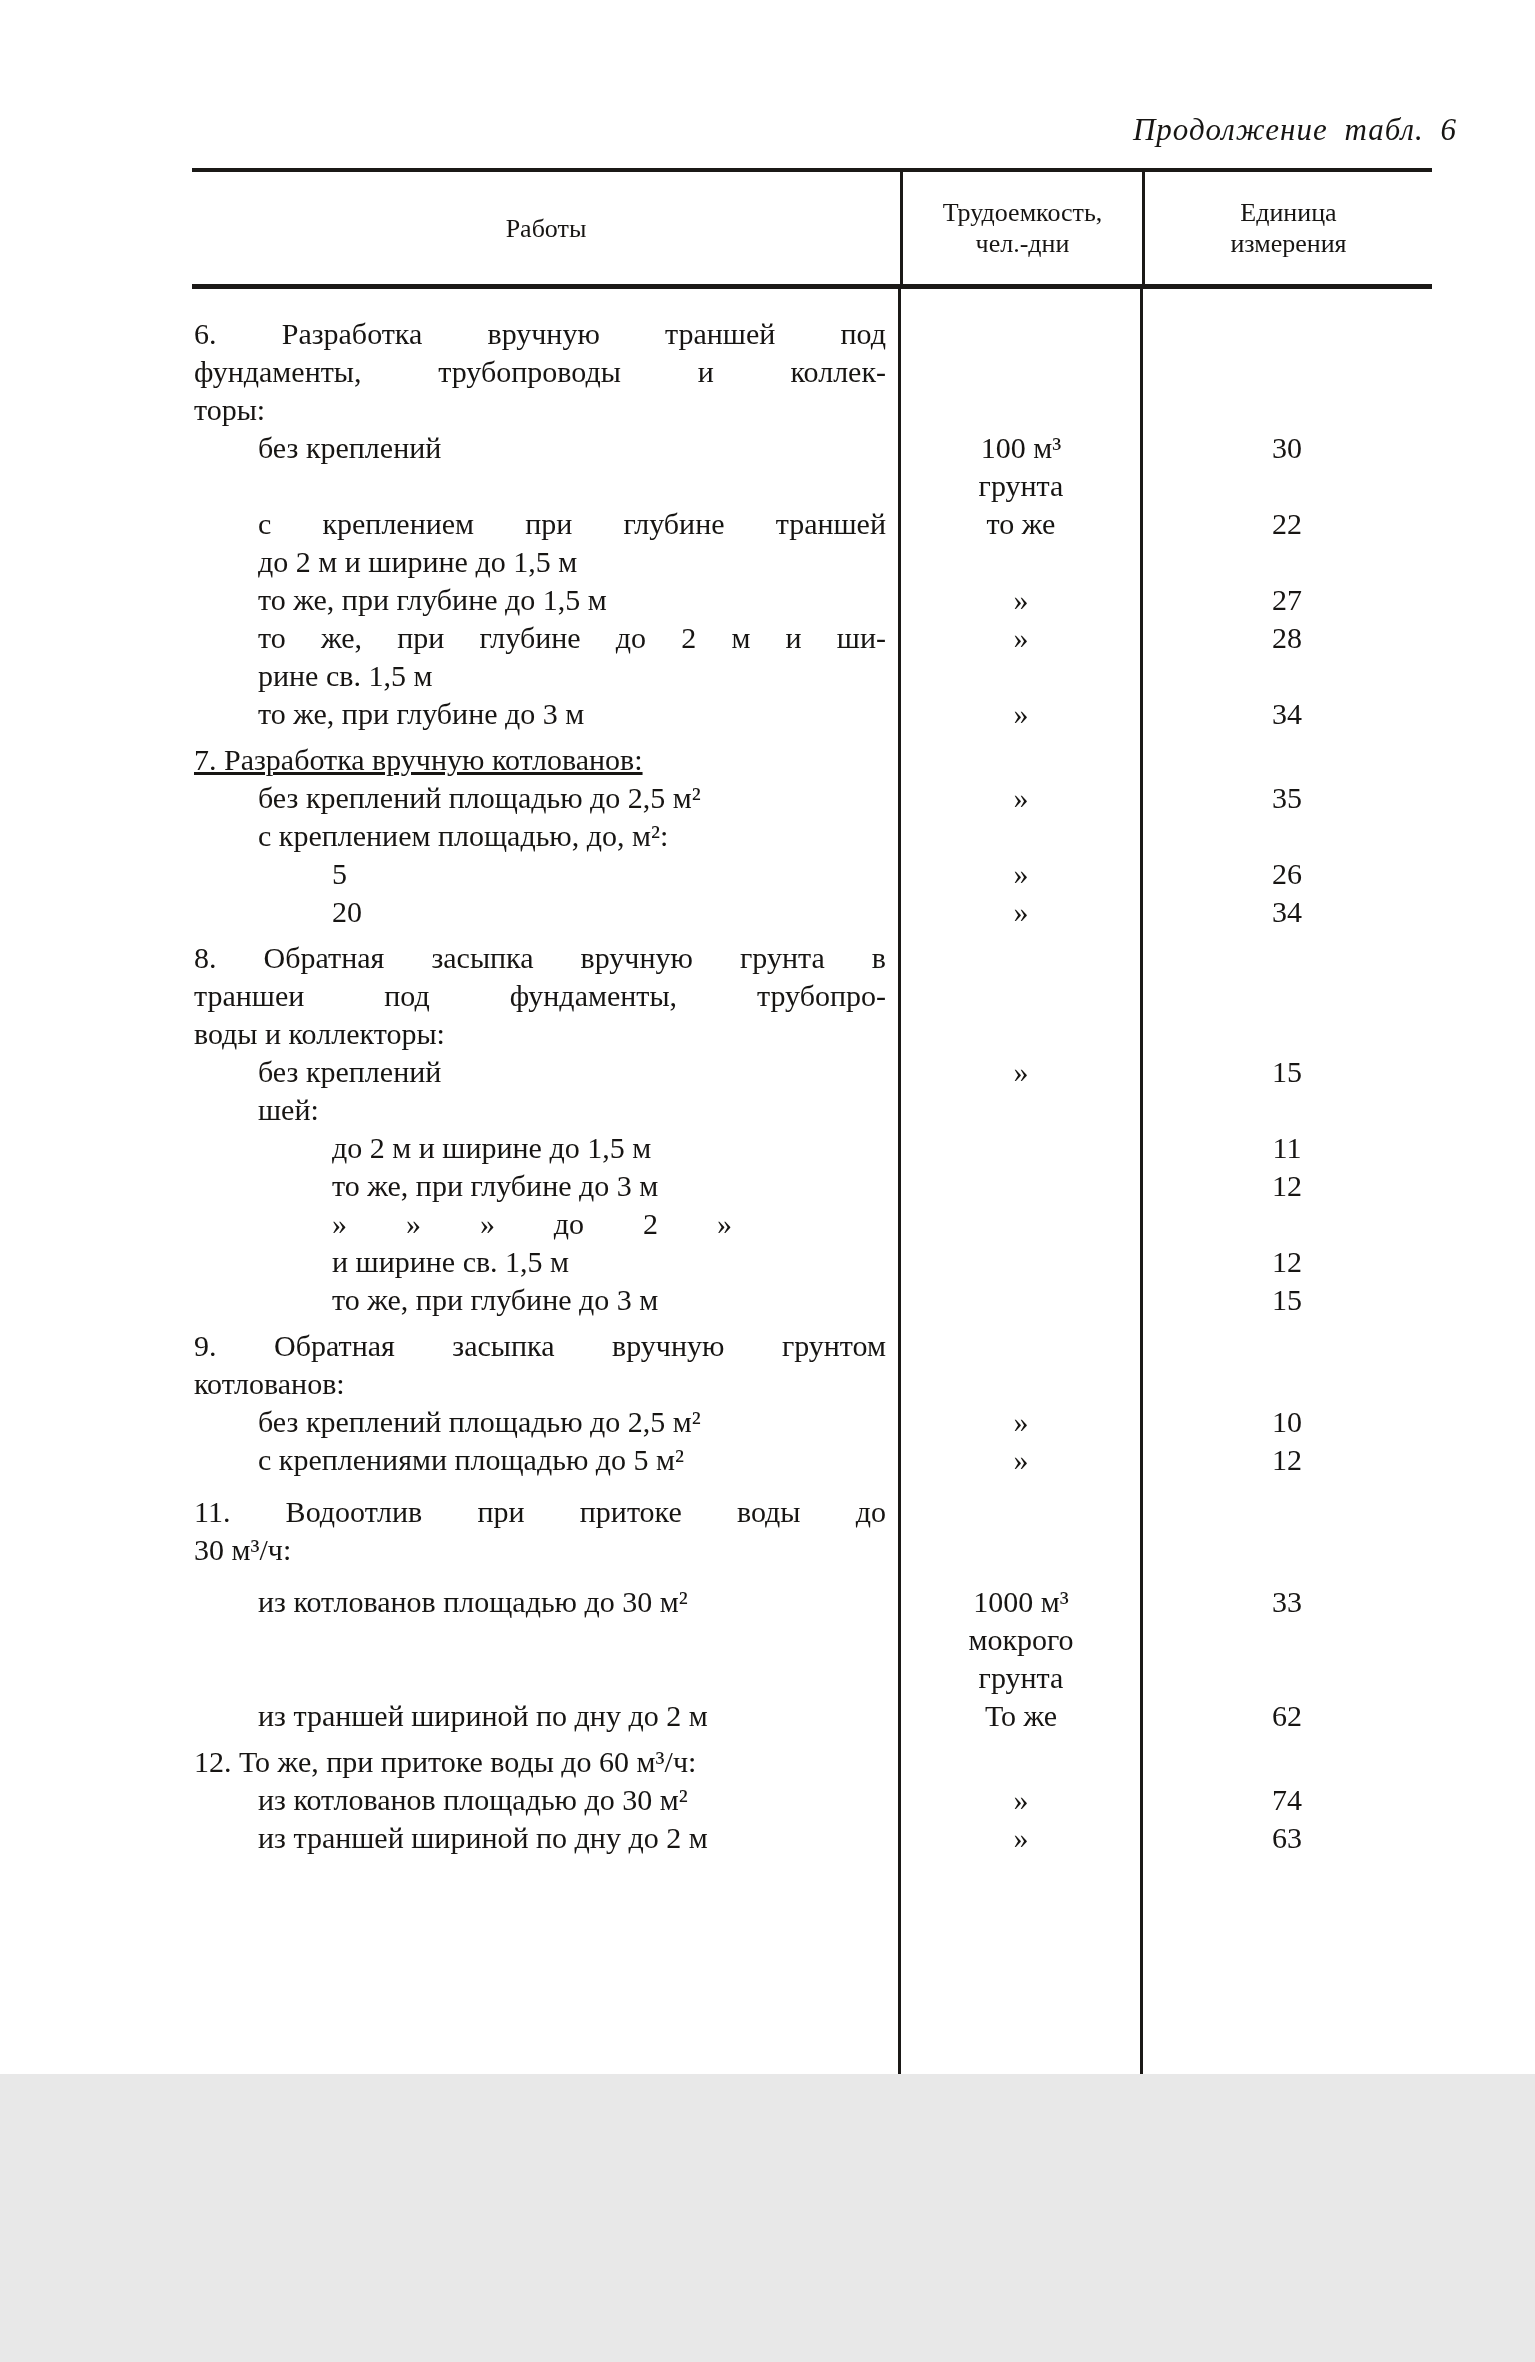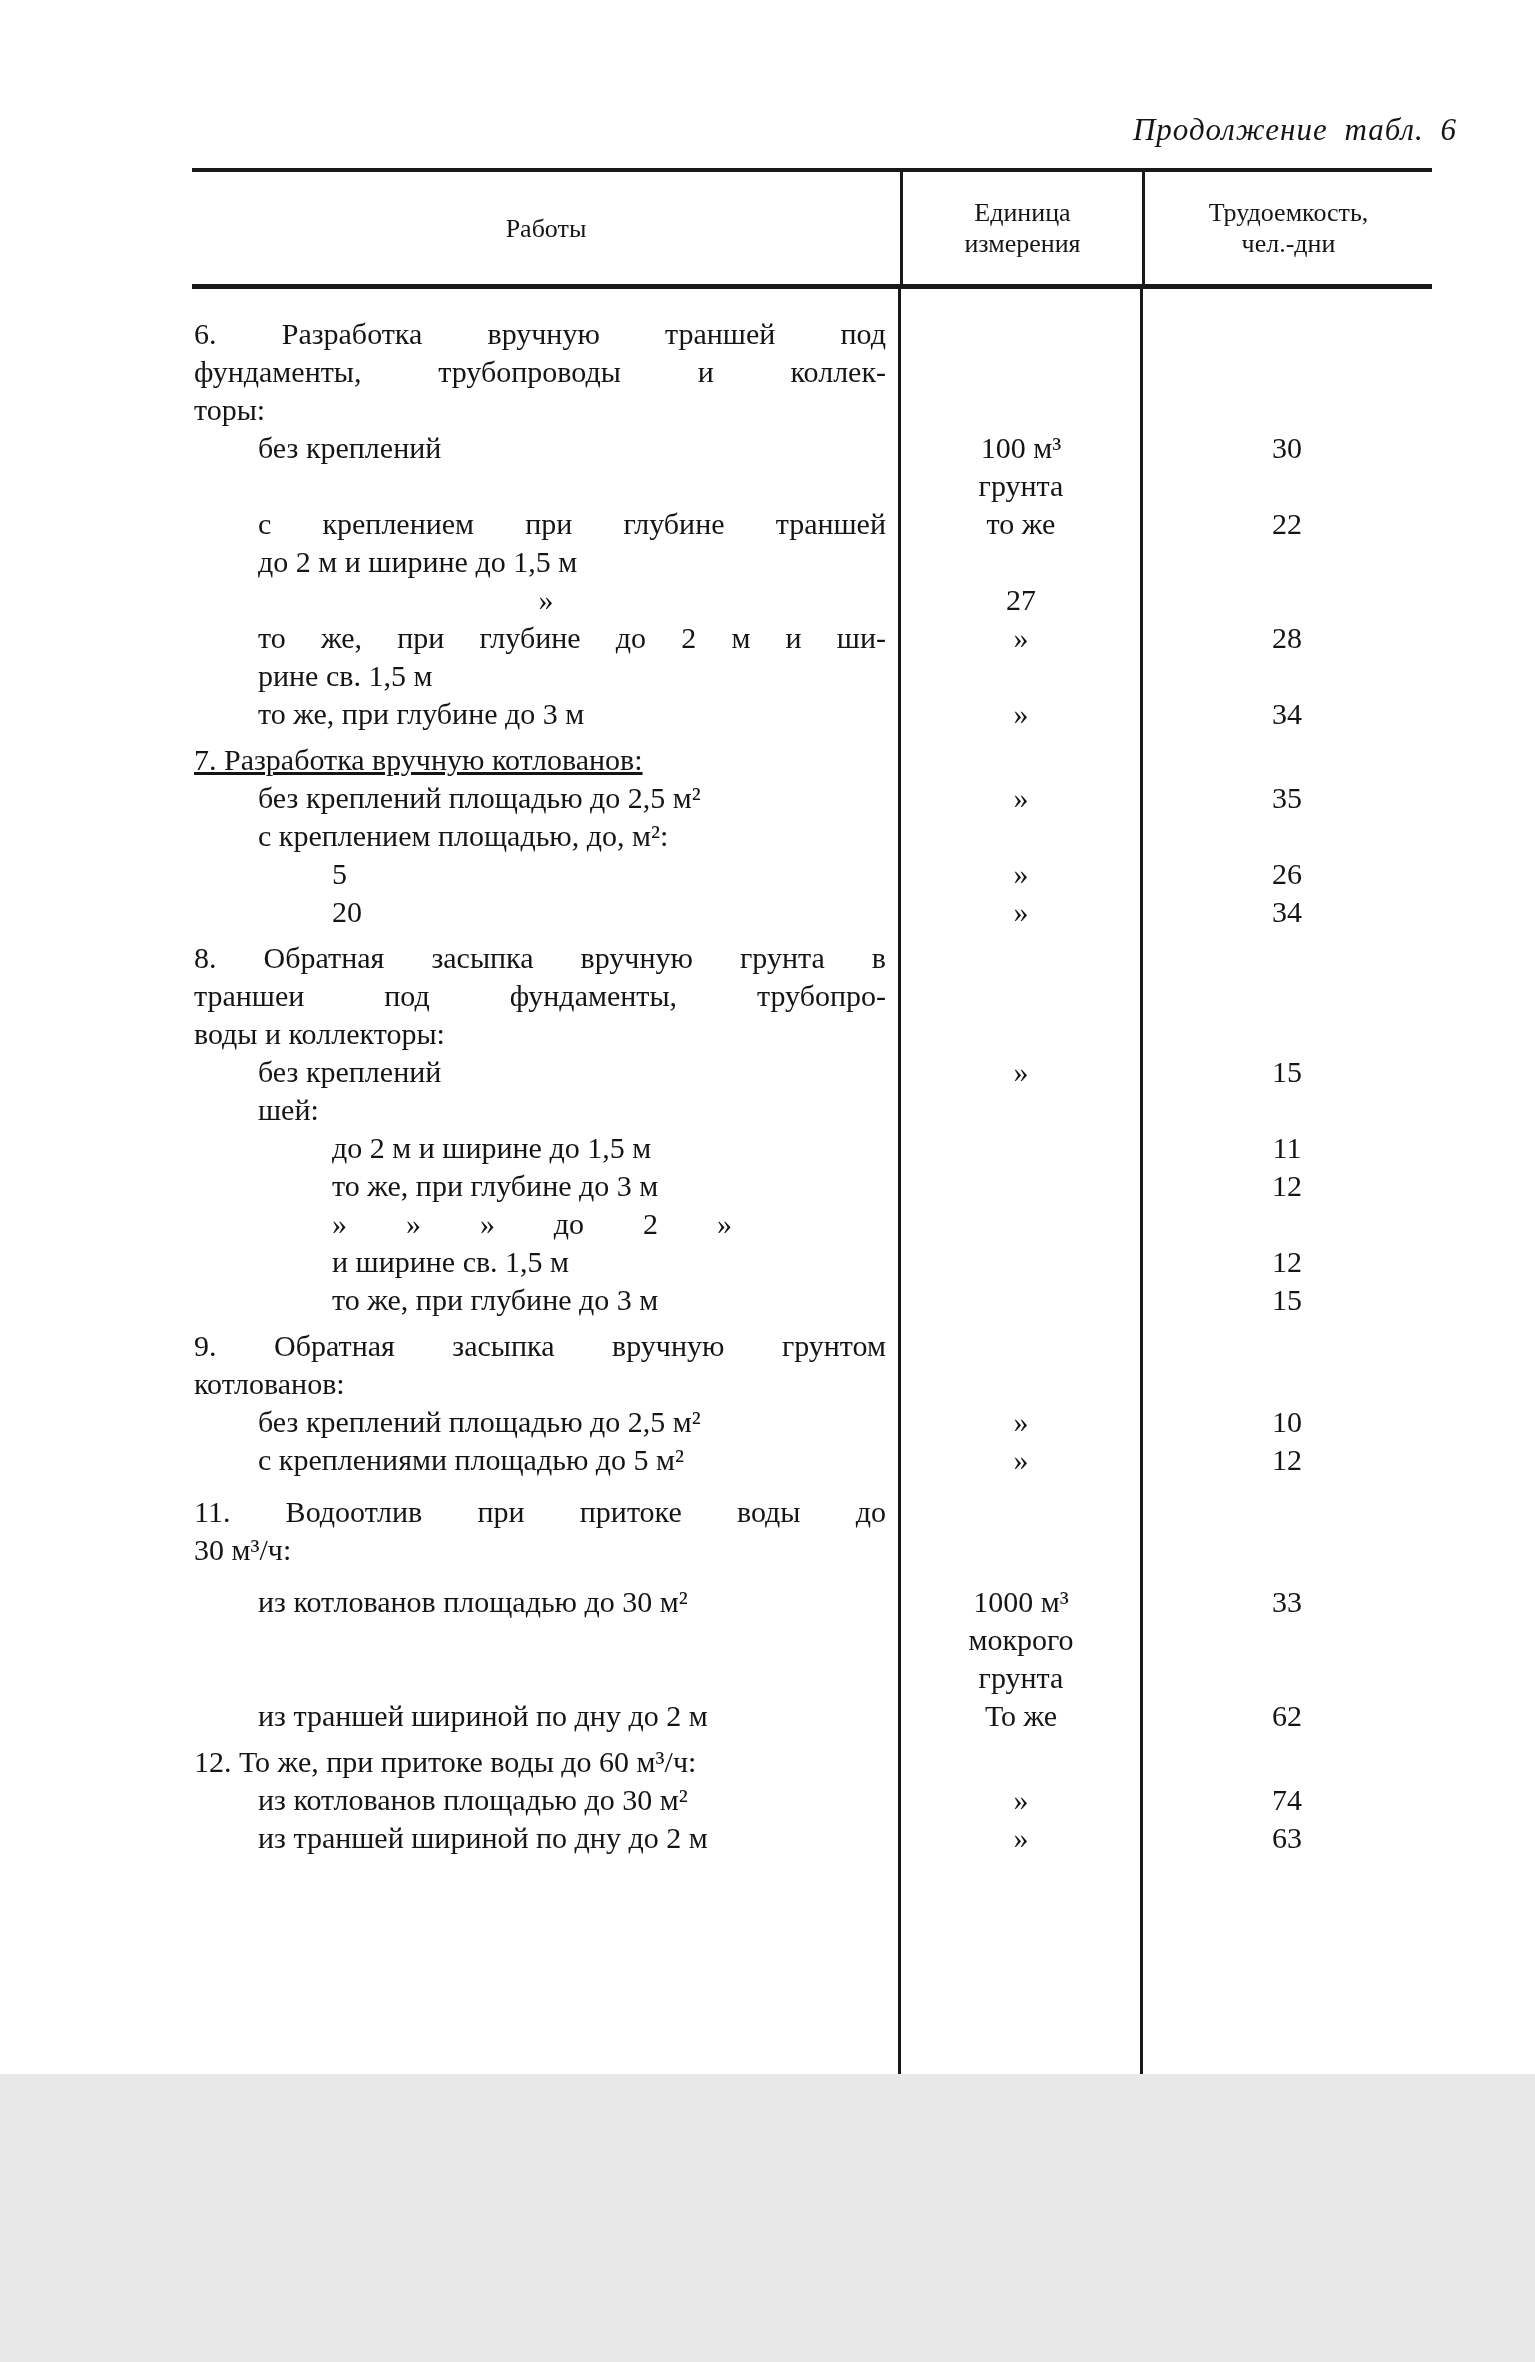--- a/index.html
+++ b/index.html
@@ -77,25 +77,25 @@
 <body>
 
 <div class="page">
 
   <div class="title">Продолжение табл. 6</div>
 
   <div class="tbl">
 
     <div class="thead">
       <div class="th works">Работы</div>
+      <div class="th labor">
+        <span>Трудоемкость, чел.-дни</span>
+      </div>
       <div class="th unit">
         <span>Единица измерения</span>
-      </div>
-      <div class="th labor">
-        <span>Трудоемкость, чел.-дни</span>
       </div>
     </div>
 
     <div class="tbody" id="tbody">
       <div class="vline v1"></div>
       <div class="vline v2"></div>
     <div class="row">
           <div class="cell work">
             <div class="ln i0 j">6. Разработка вручную траншей под</div>
             <div class="ln i0 j">фундаменты, трубопроводы и коллек-</div>
@@ -118,20 +118,23 @@
           <div class="cell work">
             <div class="ln i1 j">с креплением при глубине траншей</div>
             <div class="ln i1">до 2 м и ширине до 1,5 м</div>
           </div>
           <div class="cell unitcell">
             <div class="uln">то же</div>
           </div>
           <div class="cell valcell">22</div>
         </div>
         <div class="row">
+          <div class="cell work">
+            <div class="ln i1">то же, при глубине до 1,5 м</div>
+          </div>
           <div class="cell unitcell">
             <div class="uln">»</div>
           </div>
           <div class="cell valcell">27</div>
         </div>
         <div class="row">
           <div class="cell work">
             <div class="ln i1 j">то же, при глубине до 2 м и ши-</div>
             <div class="ln i1">рине св. 1,5 м</div>
           </div>

